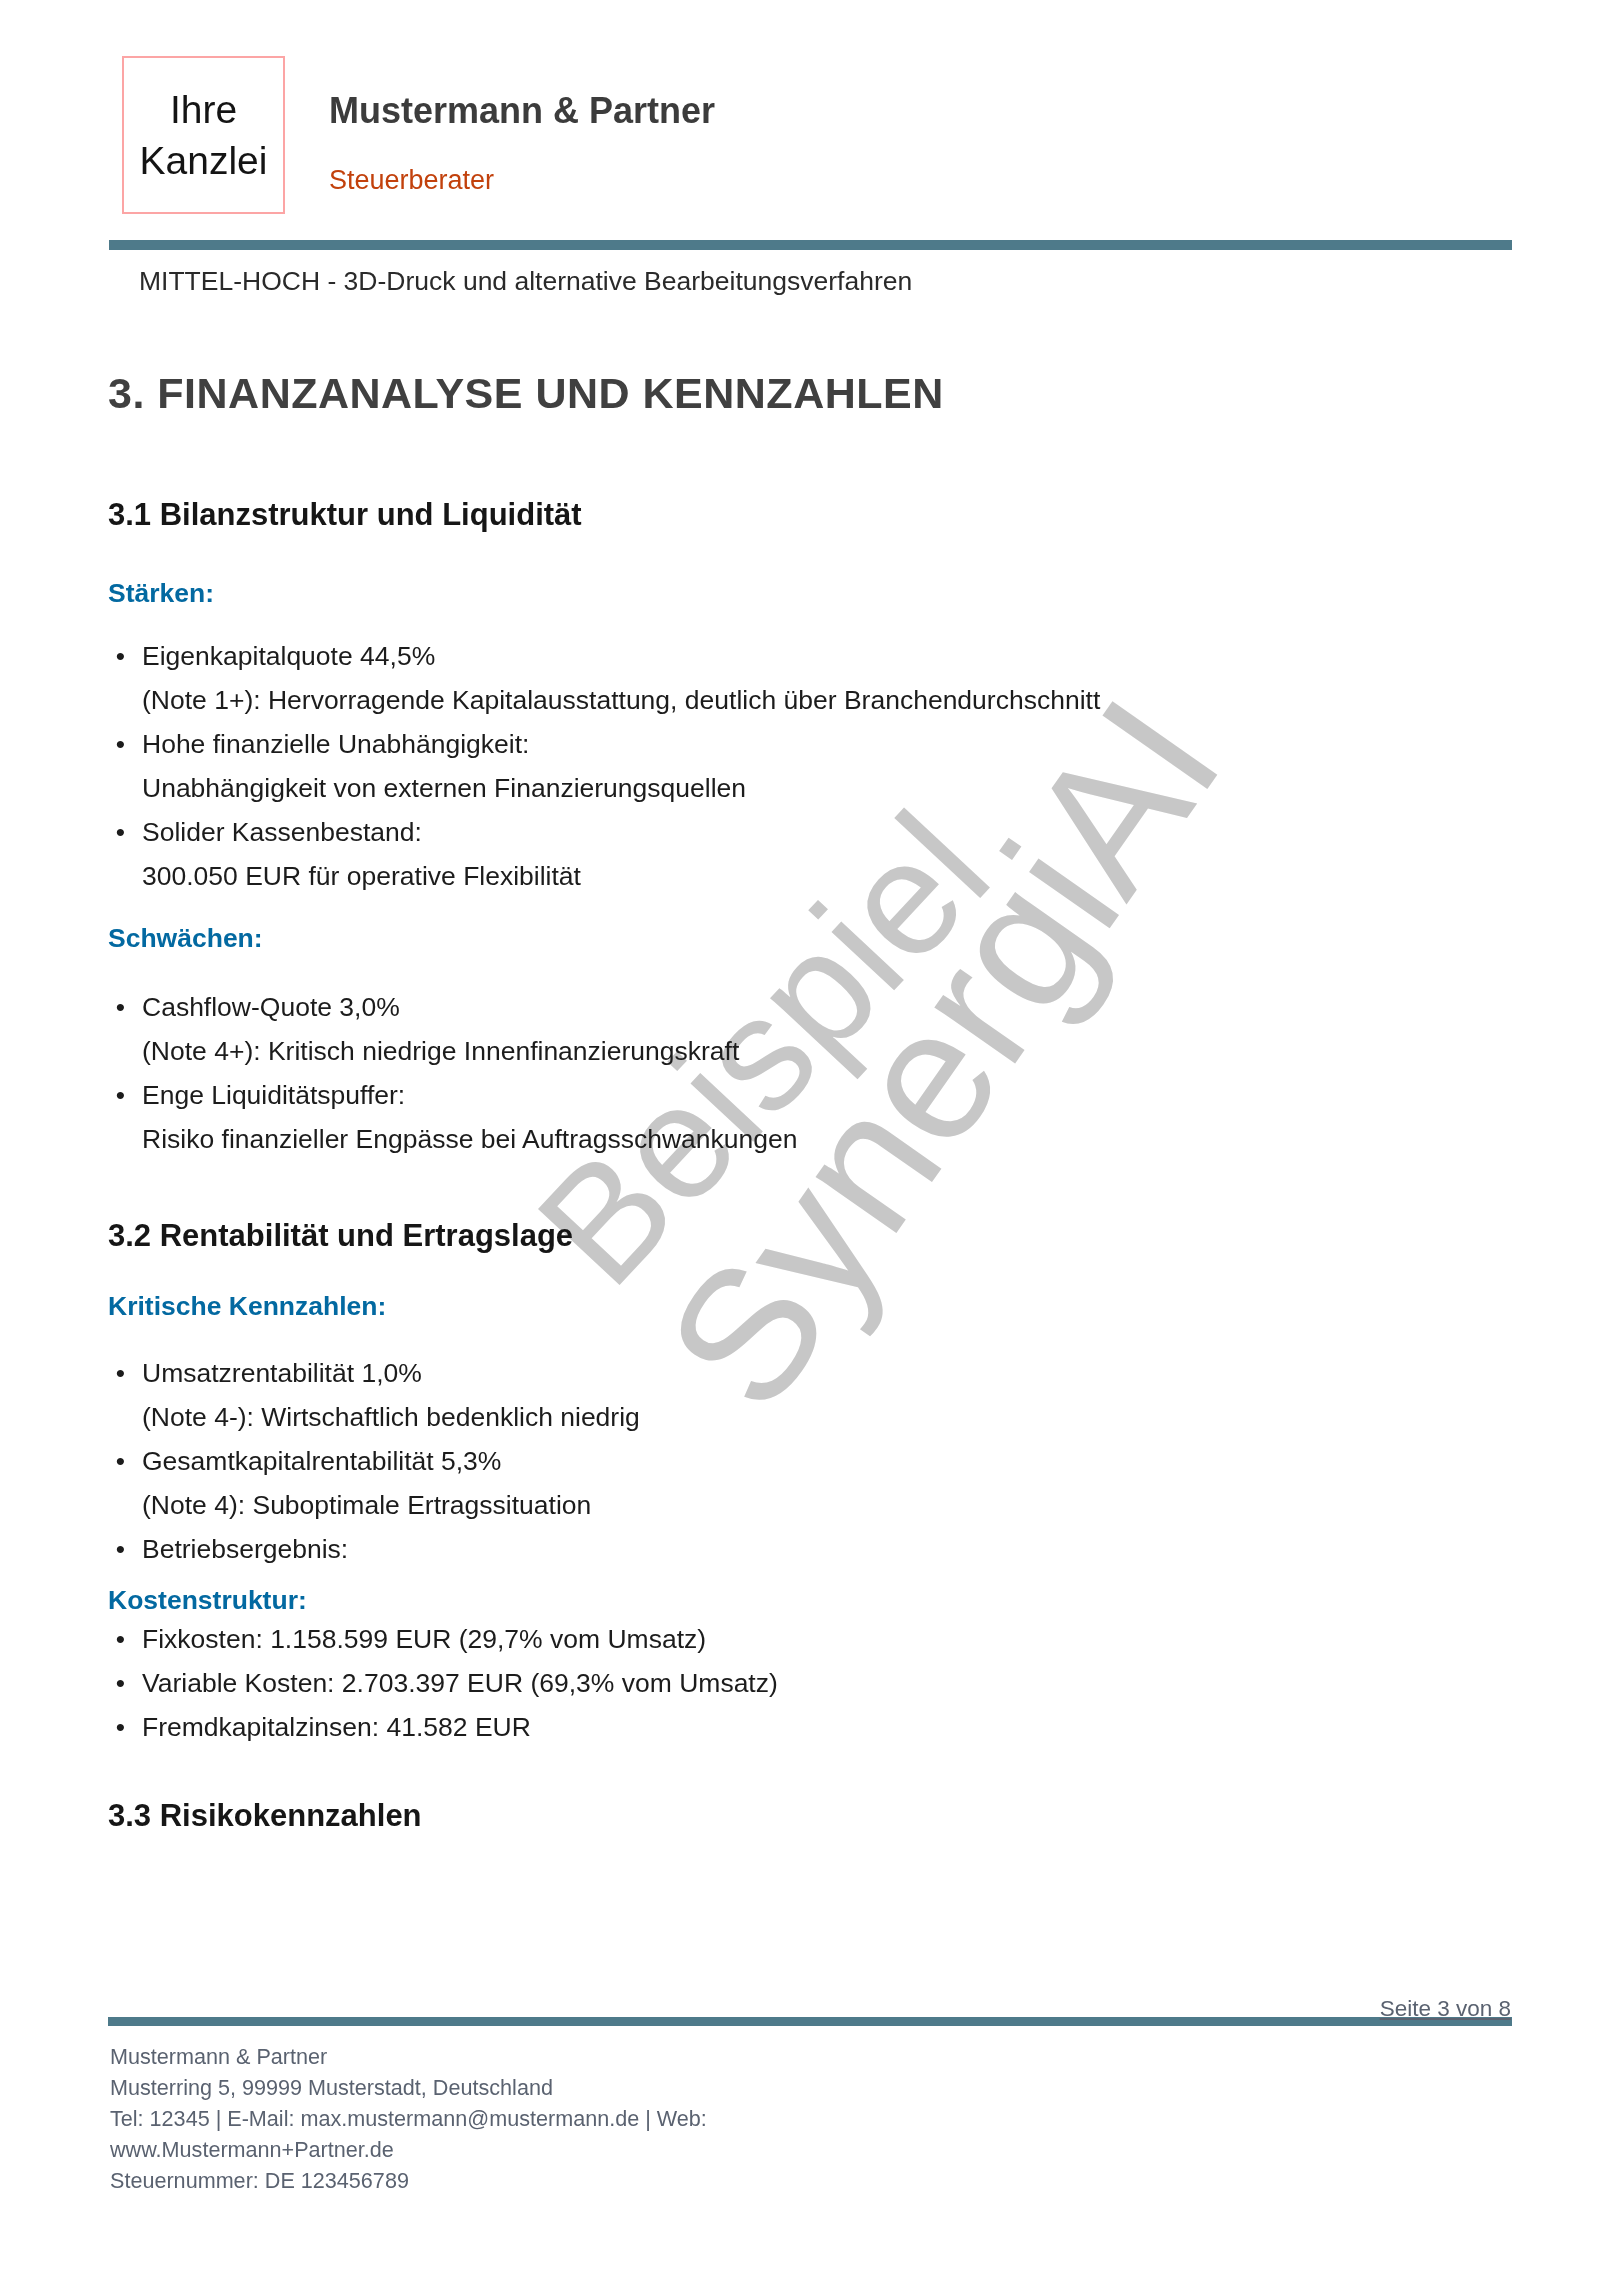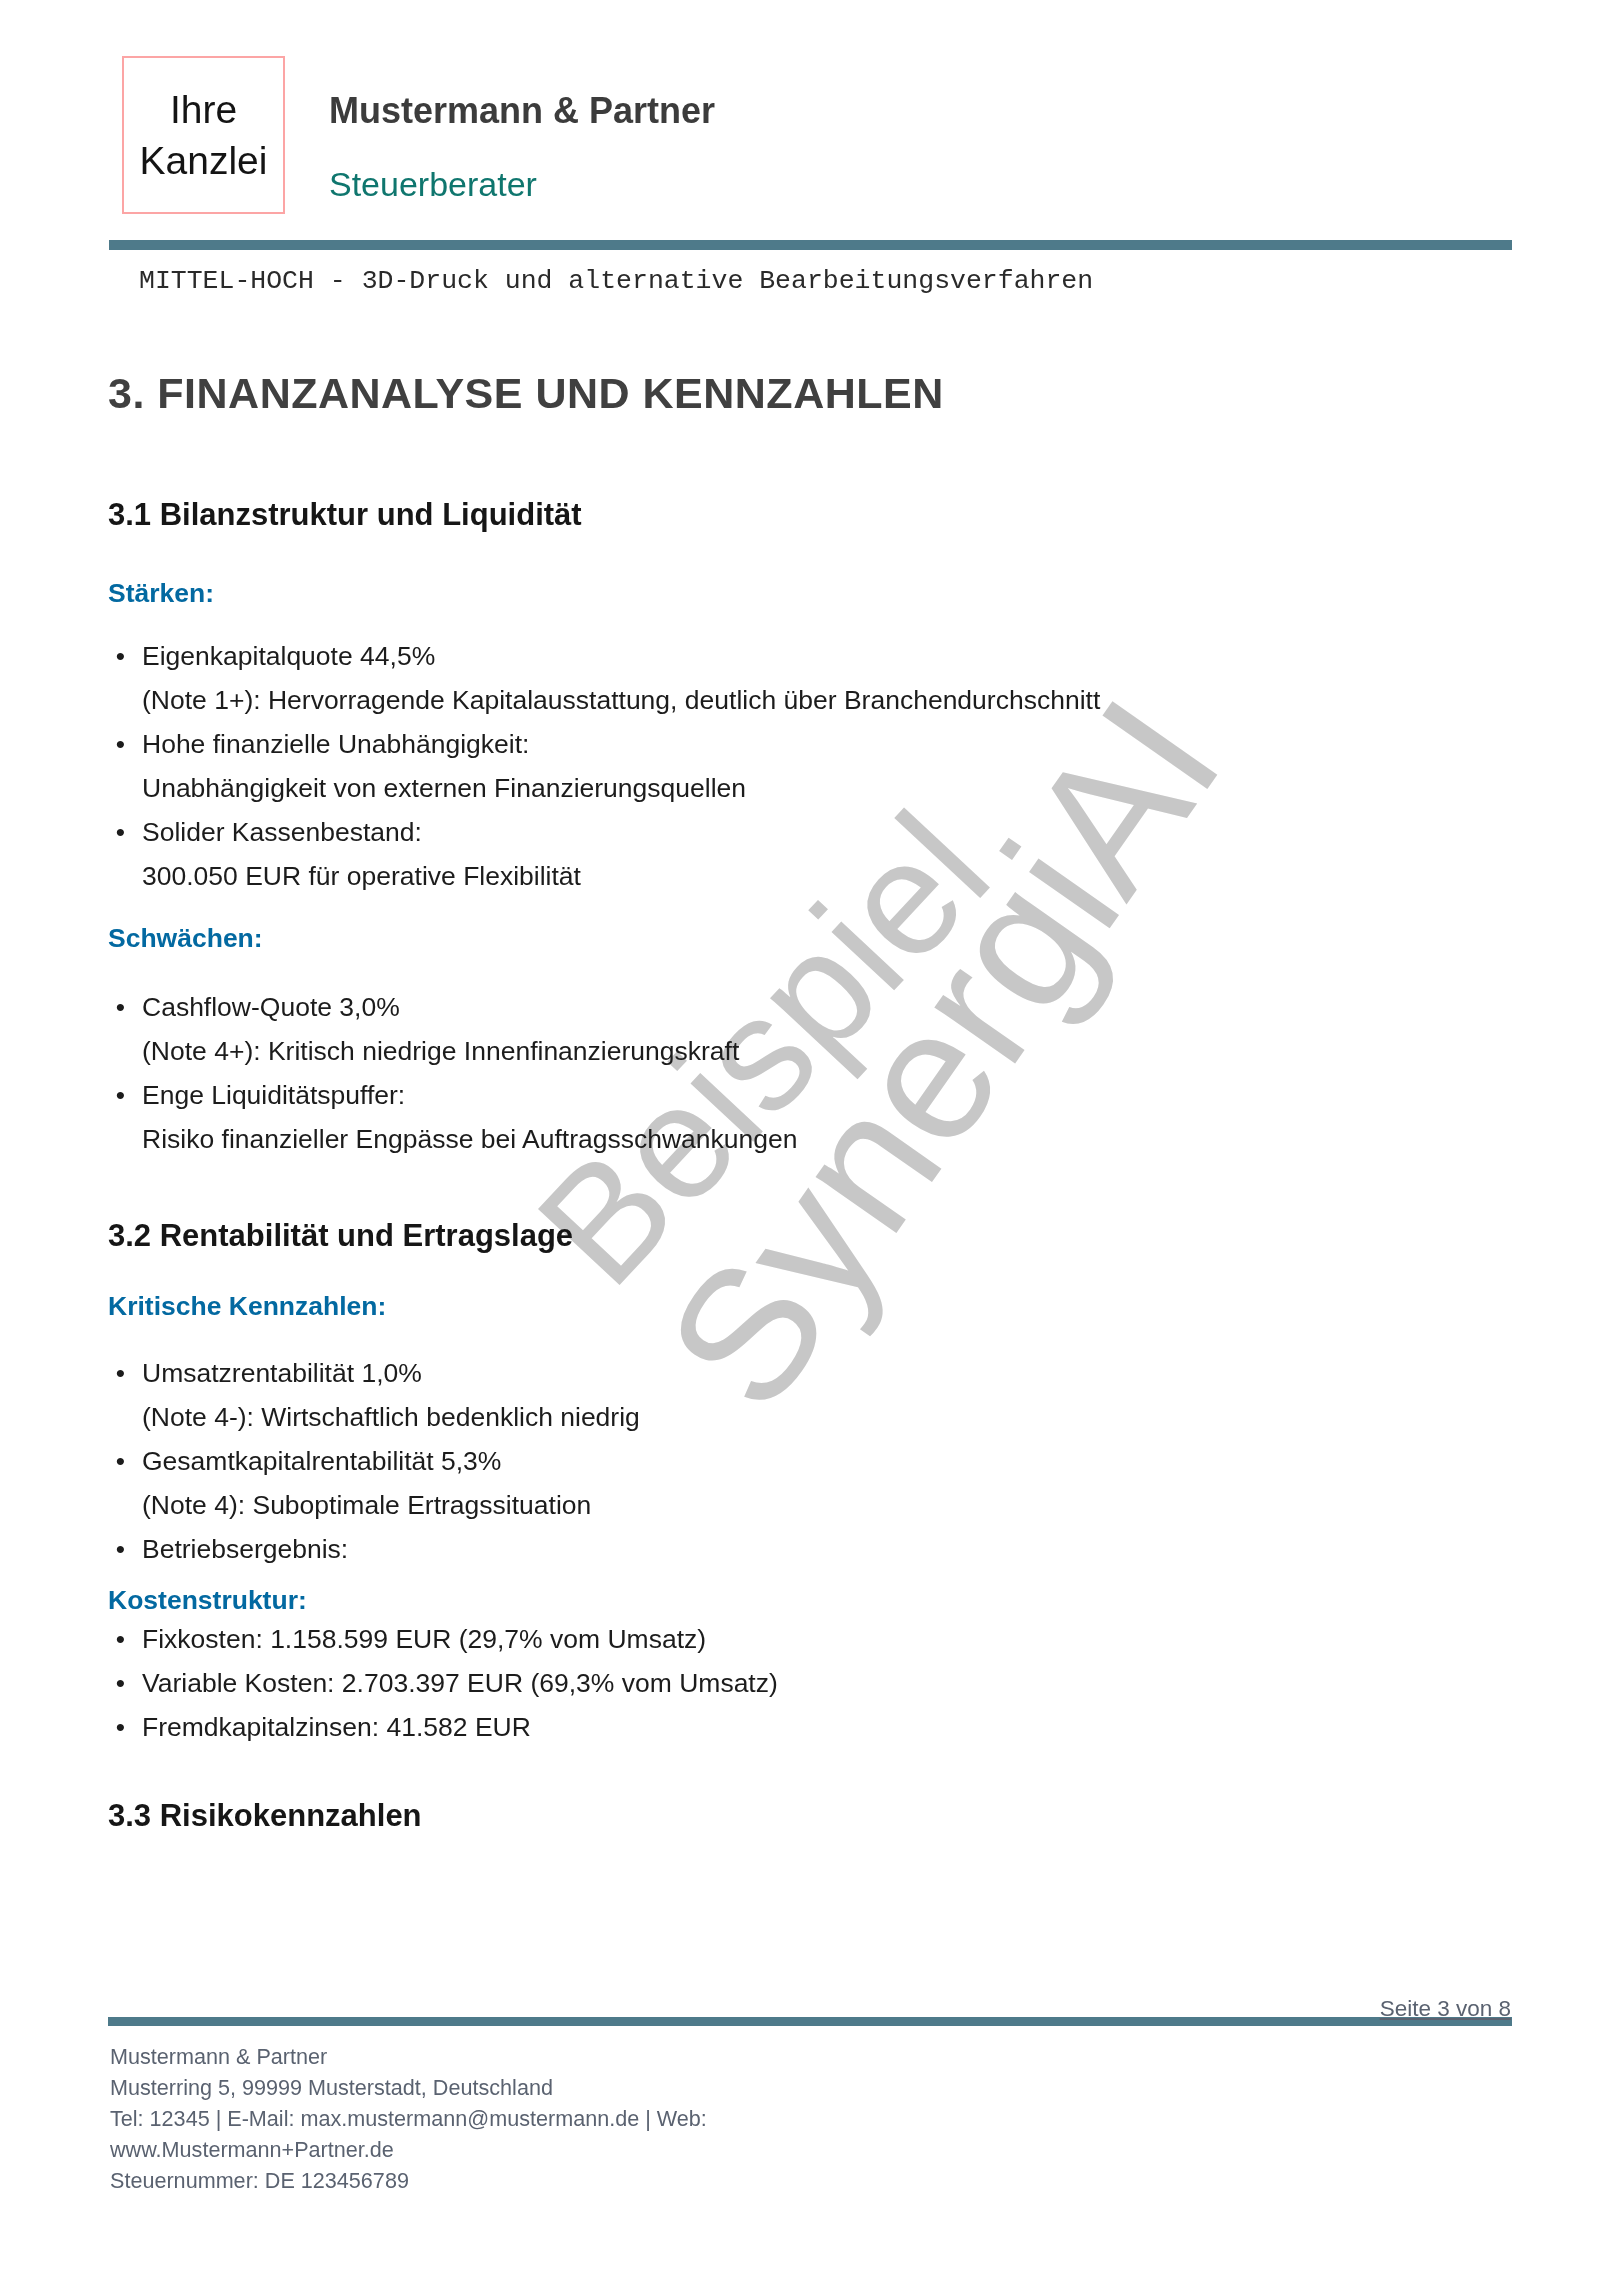--- a/index.html
+++ b/index.html
@@ -10,24 +10,24 @@
     font-family:"Liberation Sans", sans-serif; color:#1c1c1c;
   }
 
   
   .logo-box {
     position:absolute; left:122px; top:56px; width:163px; height:158px;
     border:2px solid #fca5a5; display:flex; align-items:center; justify-content:center;
     text-align:center; font-size:39px; line-height:51px; color:#141414;
   }
   .firm-name { position:absolute; left:329px; top:90px; font-size:36px; font-weight:bold; color:#3c3c3c; }
-  .firm-sub  { position:absolute; left:329px; top:165px; font-size:34px; color:#0f766e; }
+  .firm-sub  { position:absolute; left:329px; top:165px; font-size:27px; color:#c2410c; }
 
   .accent-bar { position:absolute; left:109px; top:240px; width:1403px; height:9.8px; background:#4e7a8a; }
-  .breadcrumb { position:absolute; left:139px; top:266px; font-size:26.5px; color:#2a2a2a; z-index:2;font-family:Liberation Mono, monospace; }
+  .breadcrumb { position:absolute; left:139px; top:266px; font-size:26.5px; color:#2a2a2a; z-index:2; }
 
   
   .wm {
     position:absolute; z-index:1; color:#c7c7c7; white-space:nowrap;
     pointer-events:none; font-weight:400;
   }
   .wm1 { left:763px; top:1049px; font-size:162px; transform:translate(-50%,-50%) rotate(-47deg); }
   .wm2 { left:943px; top:1054px; font-size:186px; transform:translate(-50%,-50%) rotate(-55deg); }
 
   

